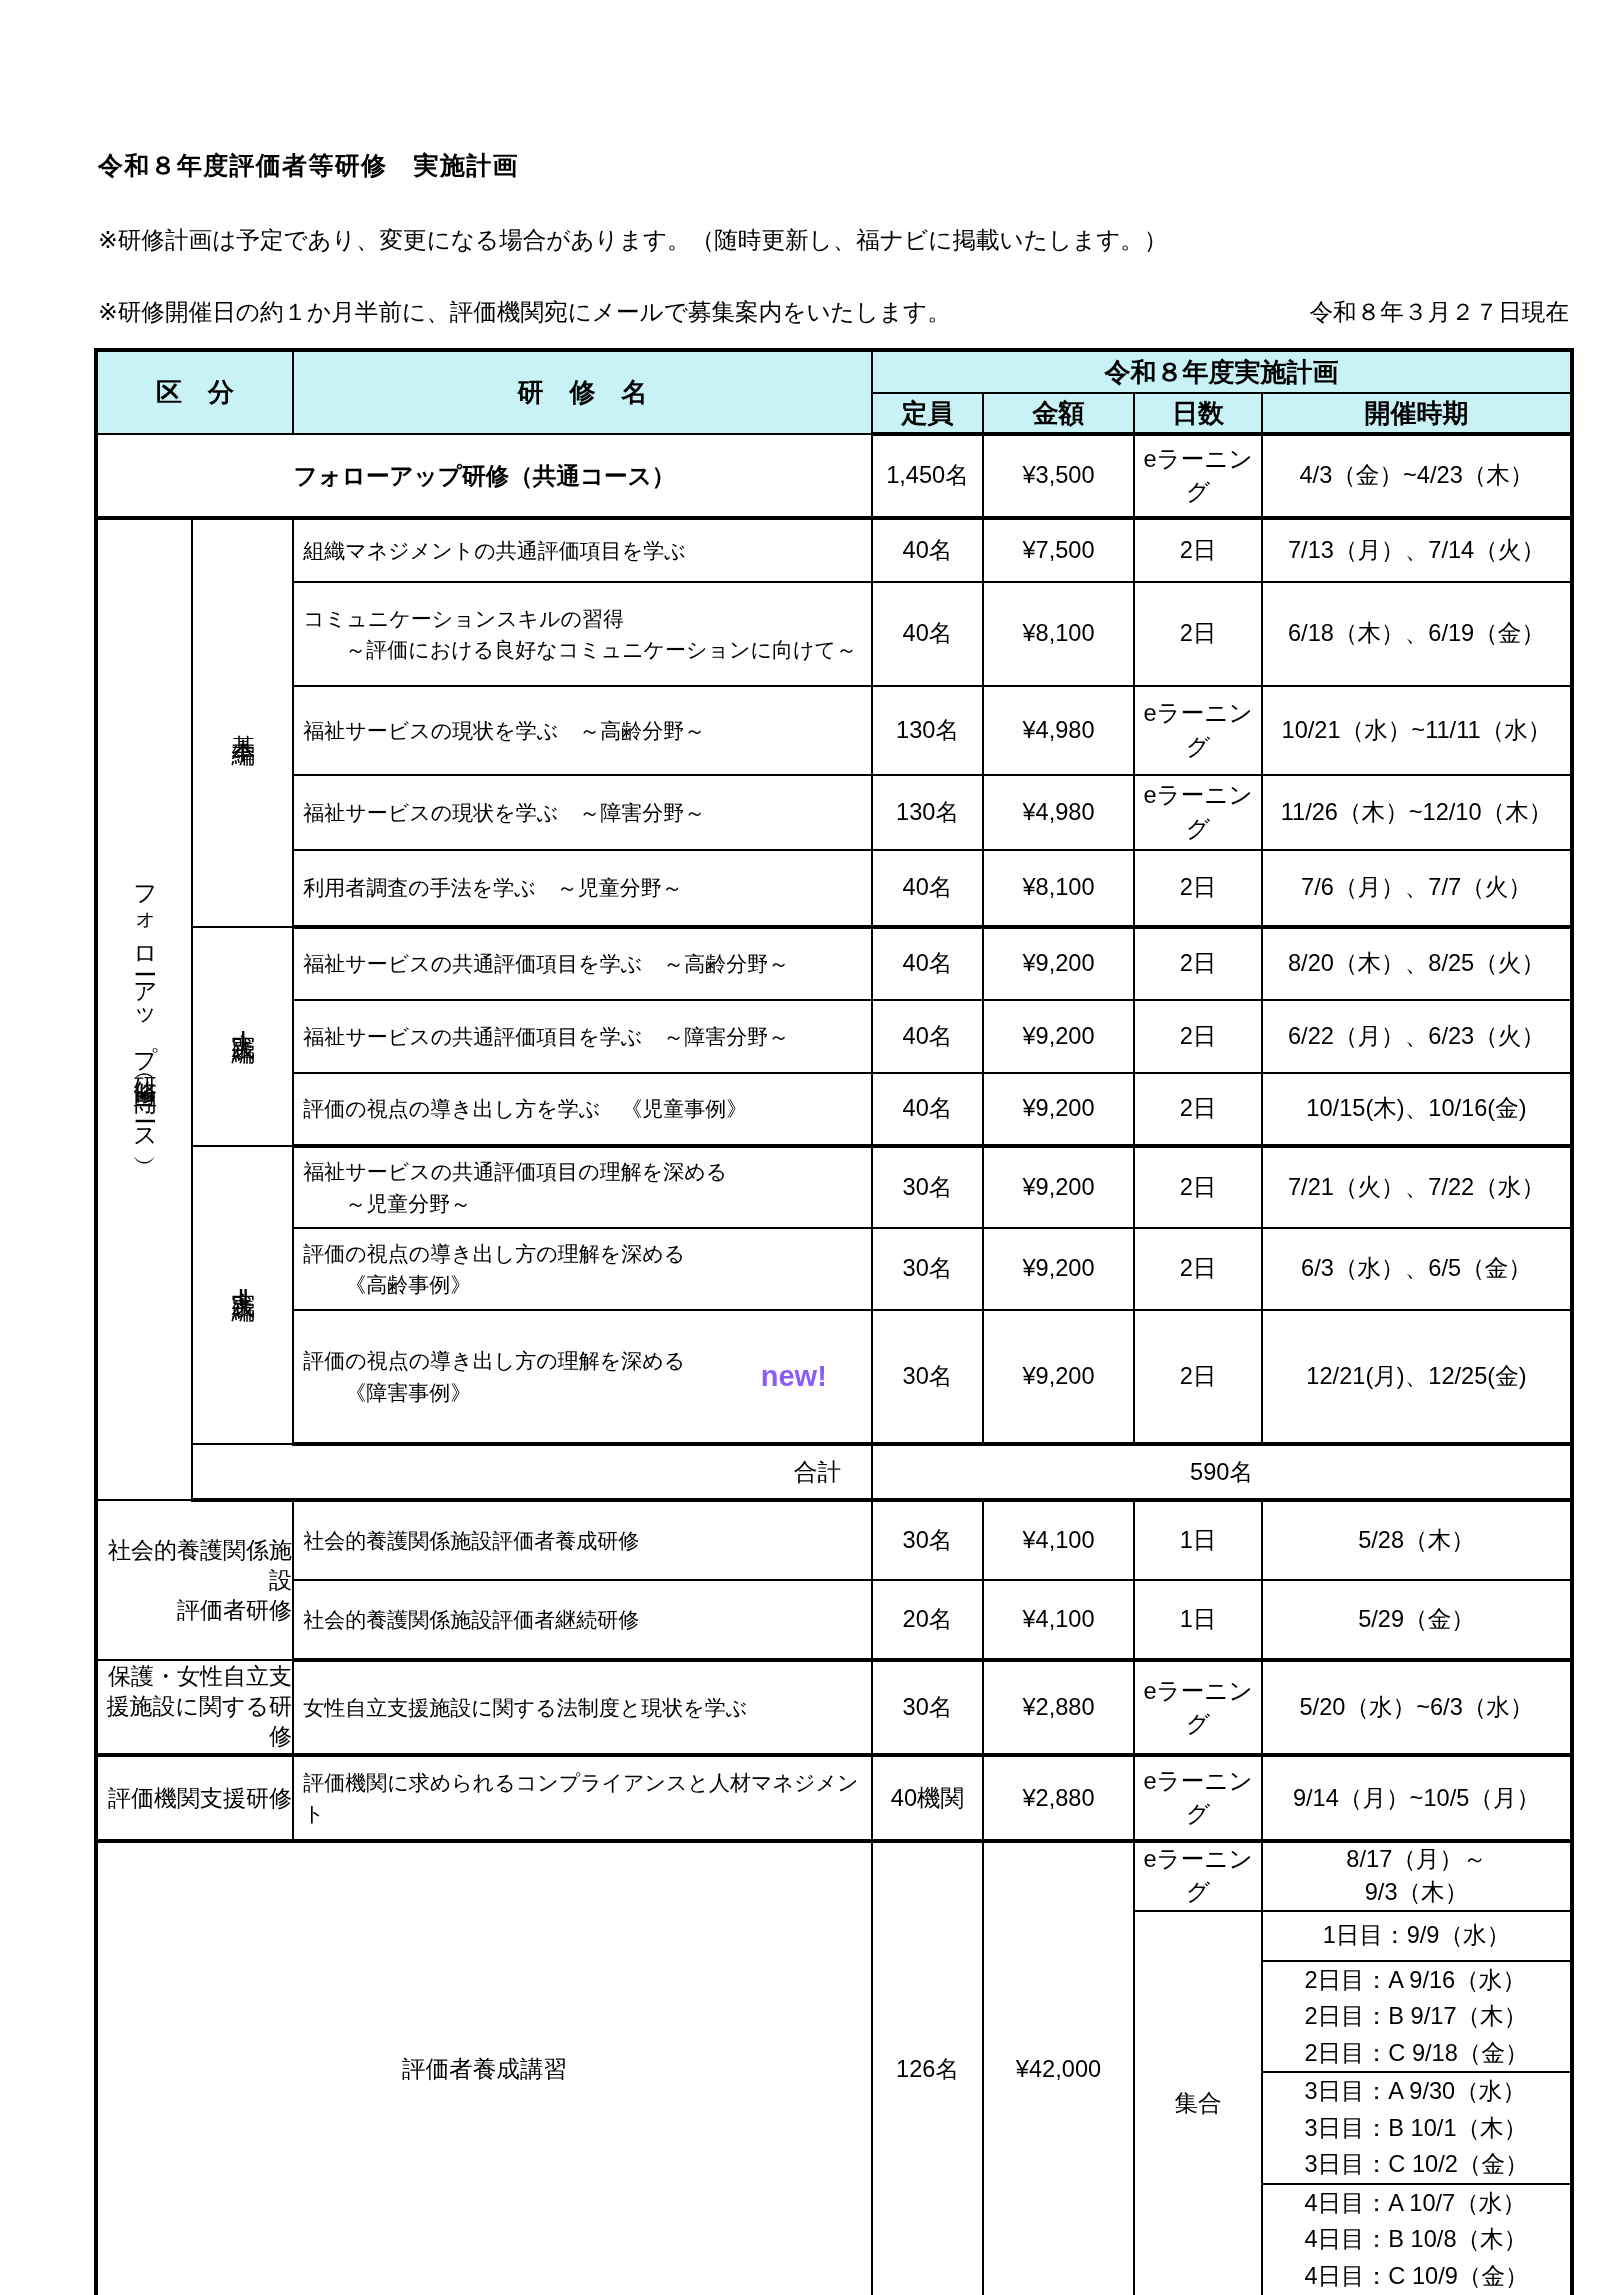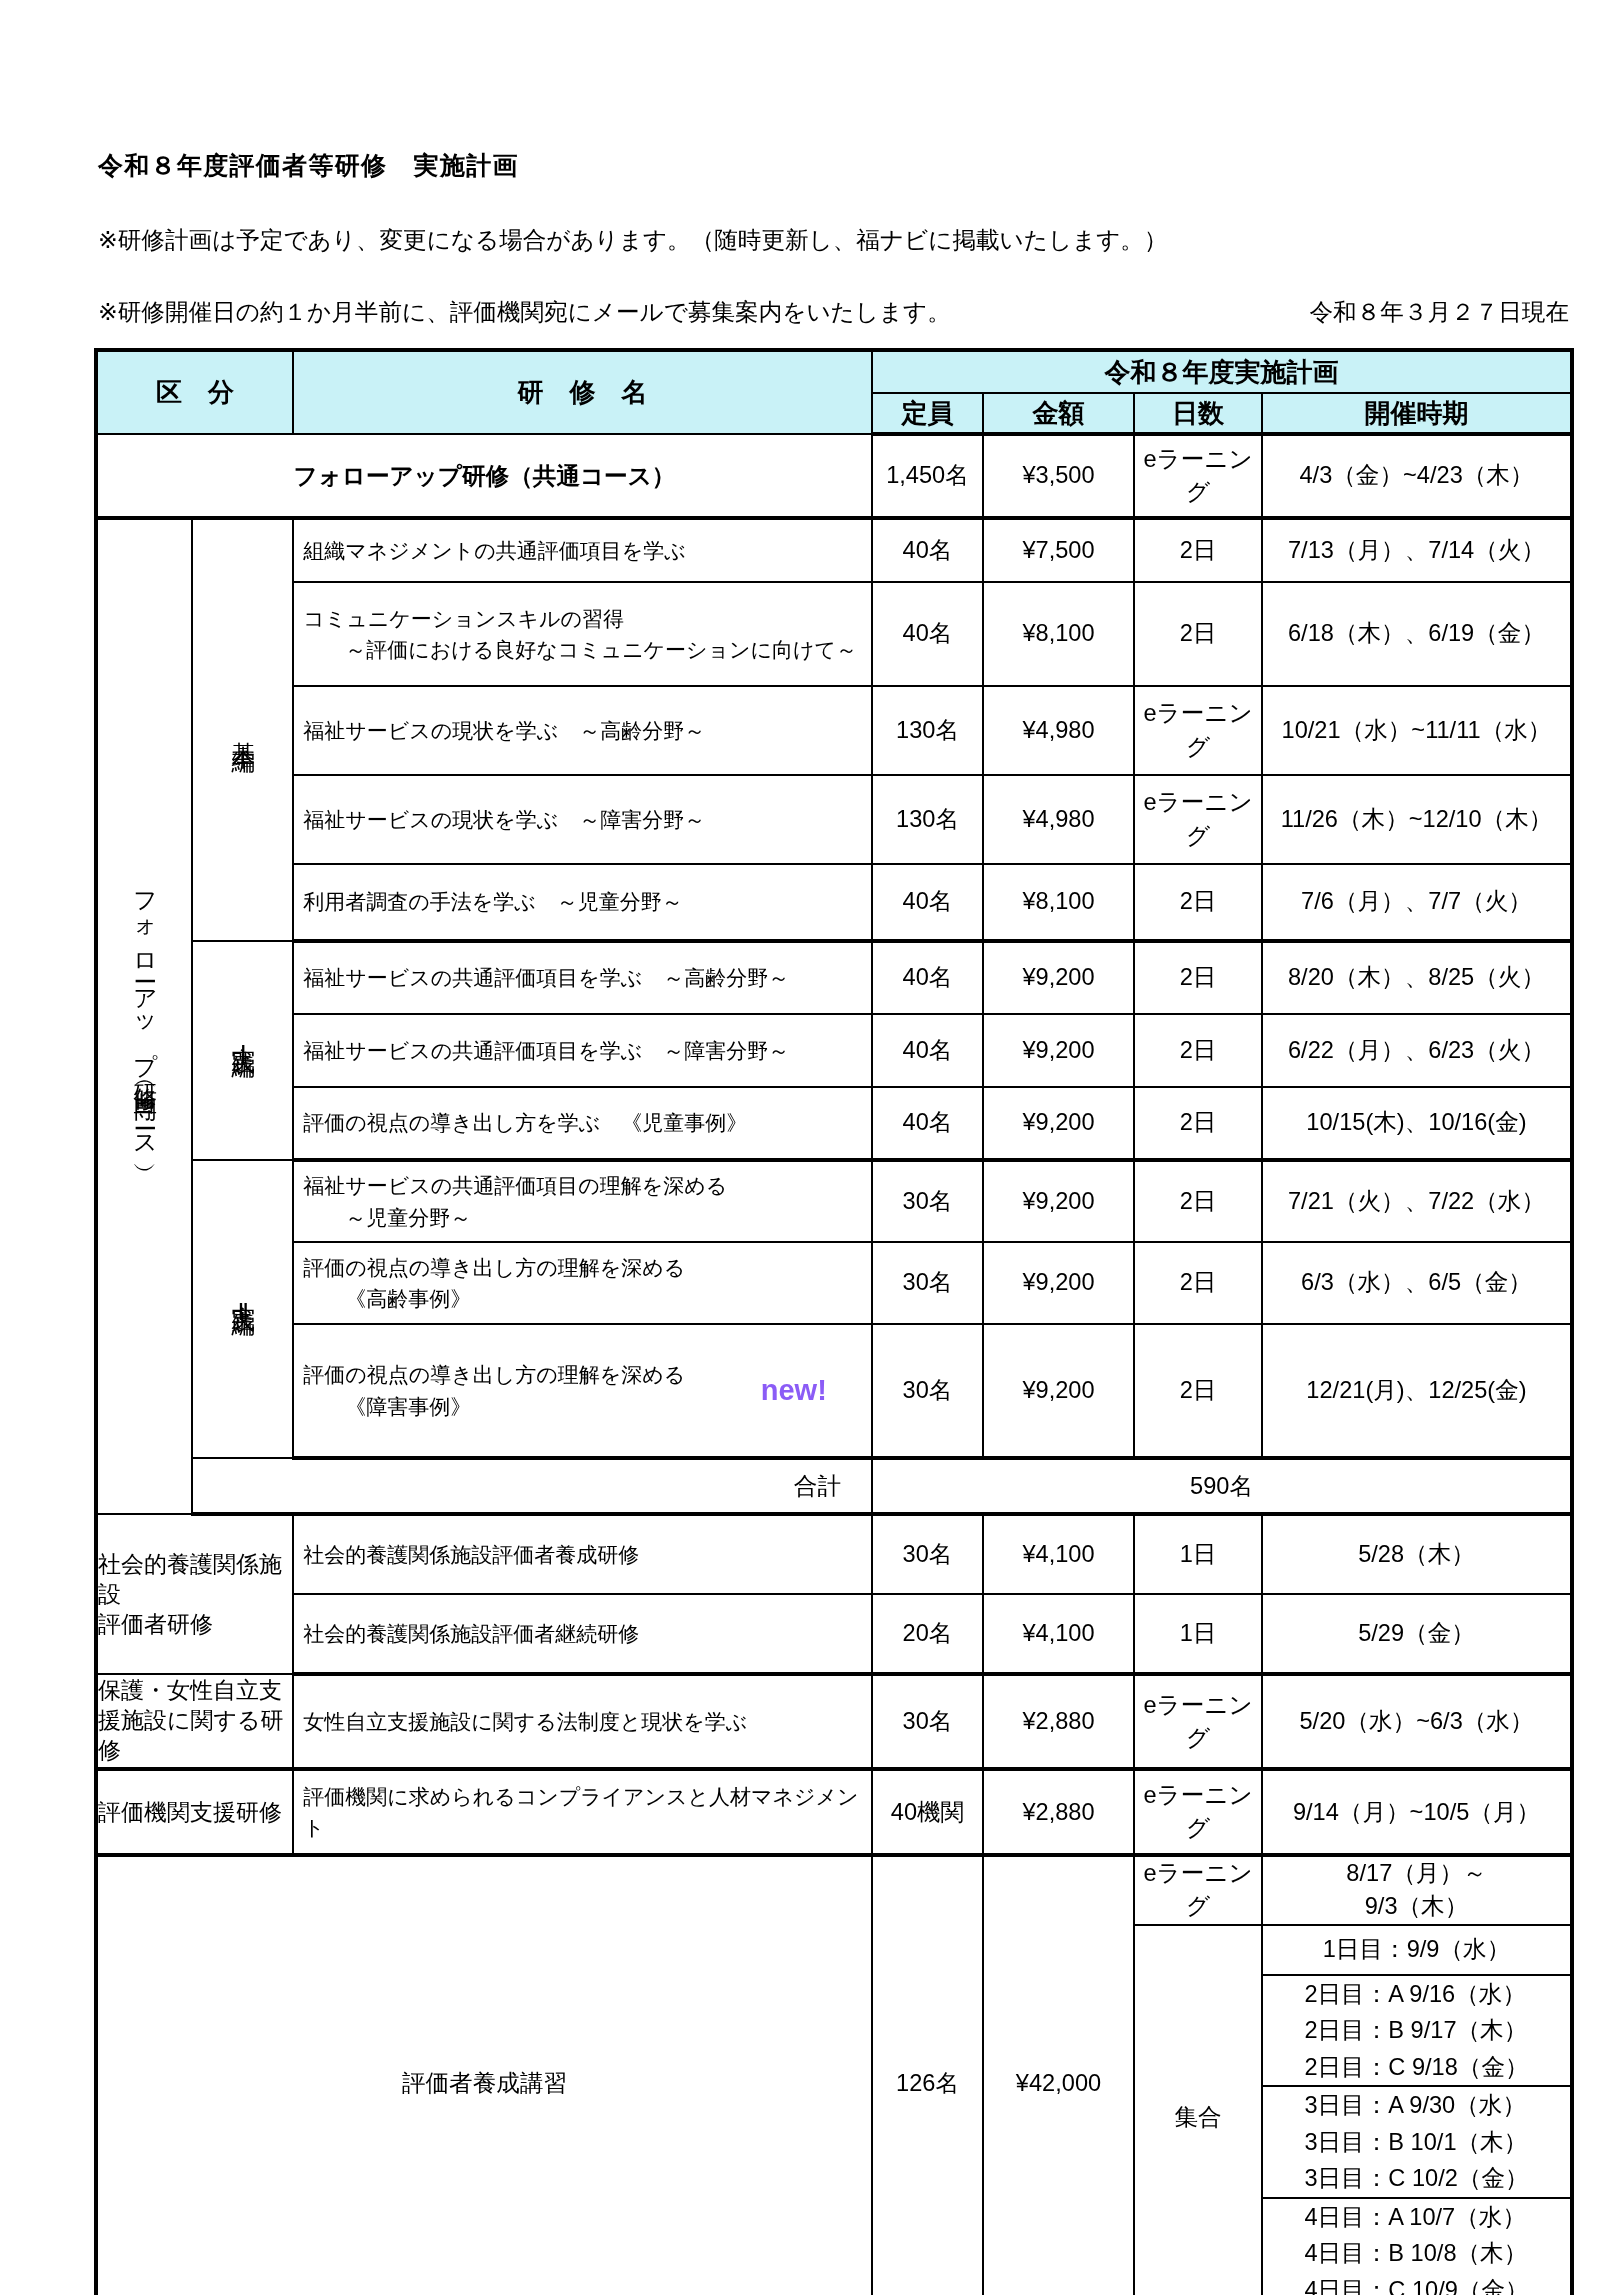--- a/index.html
+++ b/index.html
@@ -35,21 +35,21 @@
     text-align:center;padding:0;
   }
   
   th.hb{border-bottom:4.6px solid #000;}
   tr.hthick>th{border-bottom:4.6px solid #000;}
   tr.thickb>td{border-bottom:4.6px solid #000;}
   td.tb{border-bottom:4.6px solid #000;}
   
   .rh1{height:43px}.rh2{height:41px}
   .rc{height:84px}
-  .rb1{height:64px}.rb2{height:104px}.rb3{height:89px}.rb4{height:89px}.rb5{height:77px}
+  .rb1{height:64px}.rb2{height:104px}.rb3{height:89px}.rb4{height:75px}.rb5{height:77px}
   .rj1,.rj2,.rj3{height:73px}
   .rk1,.rk2,.rk3{height:82px}
   .rt{height:56px}
   .rs1,.rs2{height:80px}
   .rhg{height:86px}.rsh{height:86px}
   .re1{height:65px}.re2{height:50px}.re3,.re4,.re5{height:96px}
   
   td.name{
     font-size:21px;text-align:left;
     padding:2.6px 5.2px 2.6px 9.2px;
@@ -64,21 +64,21 @@
   td.vert{text-align:center;padding:0;}
   .vtext{
     writing-mode:vertical-rl;text-orientation:mixed;
     display:inline-block;font-size:23.6px;
     letter-spacing:3.9px;line-height:1;
   }
   td.total-label{
     text-align:right;font-size:23.6px;padding-right:30px;
   }
   td.kubun{
-    font-size:23px;text-align:left;
+    font-size:23px;text-align:right;
     white-space:pre-line;line-height:1.3;padding:1.3px 0;
   }
   .name-flex{
     display:flex;align-items:center;justify-content:space-between;
   }
   .name-flex>.nm{white-space:pre-line;}
   .new-badge{
     color:#8b5cf6;font-weight:bold;font-size:29px;
     margin-right:39px;white-space:nowrap;
   }

